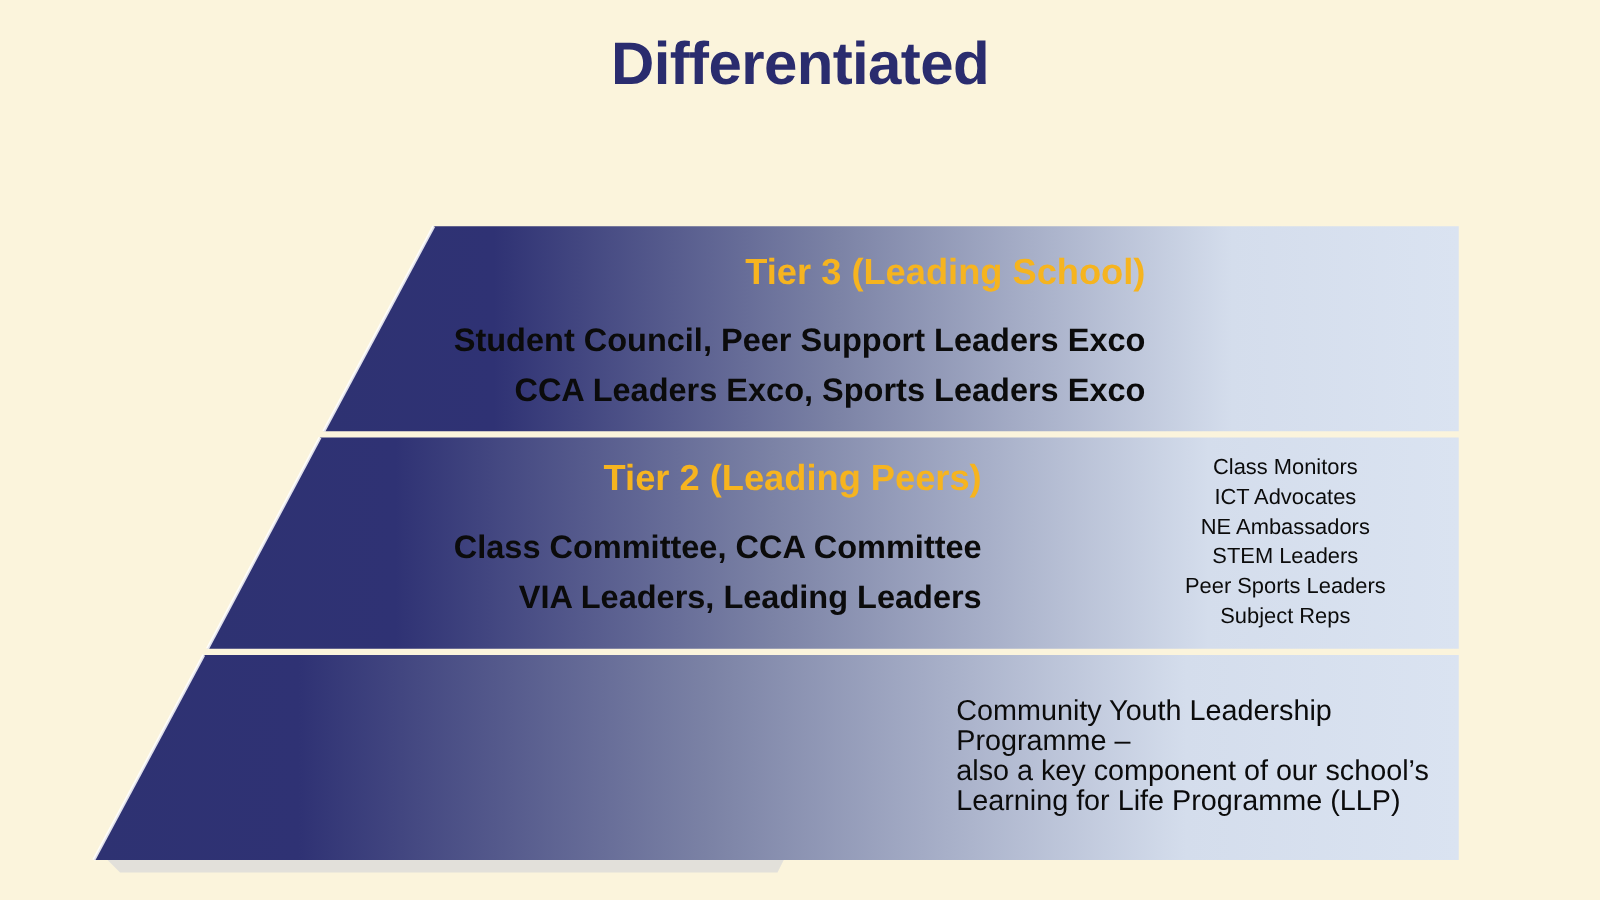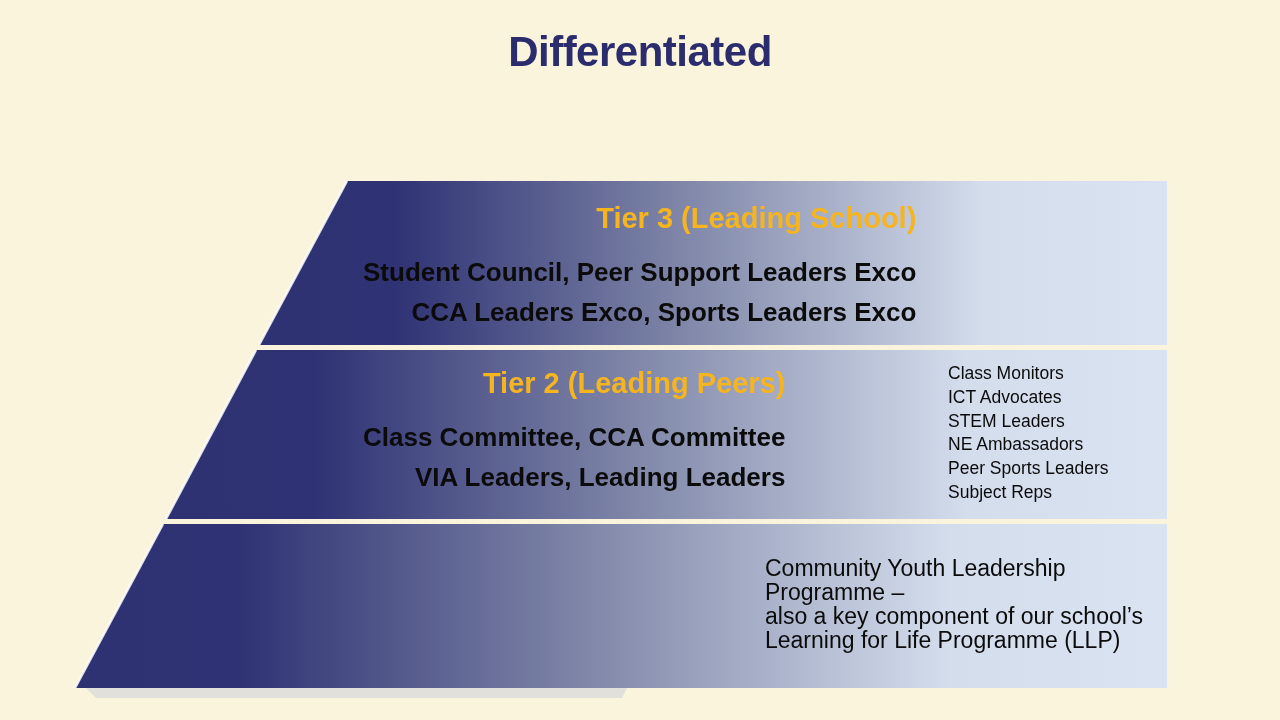--- a/index.html
+++ b/index.html
@@ -8,21 +8,21 @@
     font-family:"Liberation Sans", sans-serif;
   }
   #canvas{
     position:relative;width:1280px;height:720px;
     background:#FBF4DC;overflow:hidden;
   }
   
   .slide-title{
     position:absolute;left:0;top:20px;width:1280px;
     text-align:center;color:#2A2C6E;font-weight:bold;
-    font-size:42px;line-height:63px;letter-spacing:-0.5px;
+    font-size:48px;line-height:63px;letter-spacing:-0.5px;
   }
   
   .pyramid-svg{
     position:absolute;left:70px;top:180px;width:1100px;height:524px;
   }
   
   .tier-block{position:absolute;left:363px;text-align:right;}
   .tier-heading{
     font-size:29px;line-height:36px;font-weight:bold;color:#F6B41F;
     white-space:nowrap;
@@ -32,20 +32,21 @@
     color:#0B0B0B;white-space:nowrap;
   }
   #tier3-block{top:200px;}
   #tier2-block{top:365px;}
   #tier1-block{top:548px;}
   
   .side-list{
     position:absolute;left:948px;top:362px;
     font-size:17.5px;line-height:23.8px;color:#0B0B0B;
     white-space:nowrap;
+    text-align:center;
   }
   .side-note{
     position:absolute;left:765px;top:556px;width:410px;
     font-size:23px;line-height:24px;color:#0B0B0B;
   }
 </style>
 </head>
 <body>
 
 <div id="canvas">
@@ -90,22 +91,22 @@
     <div class="tier-heading">Tier 2 (Leading Peers)</div>
     <div class="tier-body">
       <div>Class Committee, CCA Committee</div>
       <div>VIA Leaders, Leading Leaders</div>
     </div>
   </div>
 
   <div class="side-list">
     <div>Class Monitors</div>
     <div>ICT Advocates</div>
+    <div>NE Ambassadors</div>
     <div>STEM Leaders</div>
-    <div>NE Ambassadors</div>
     <div>Peer Sports Leaders</div>
     <div>Subject Reps</div>
   </div>
 
 
   <div class="side-note">
     <div>Community Youth Leadership Programme –</div>
     <div>also a key component of our school’s</div>
     <div>Learning for Life Programme (LLP)</div>
   </div>

